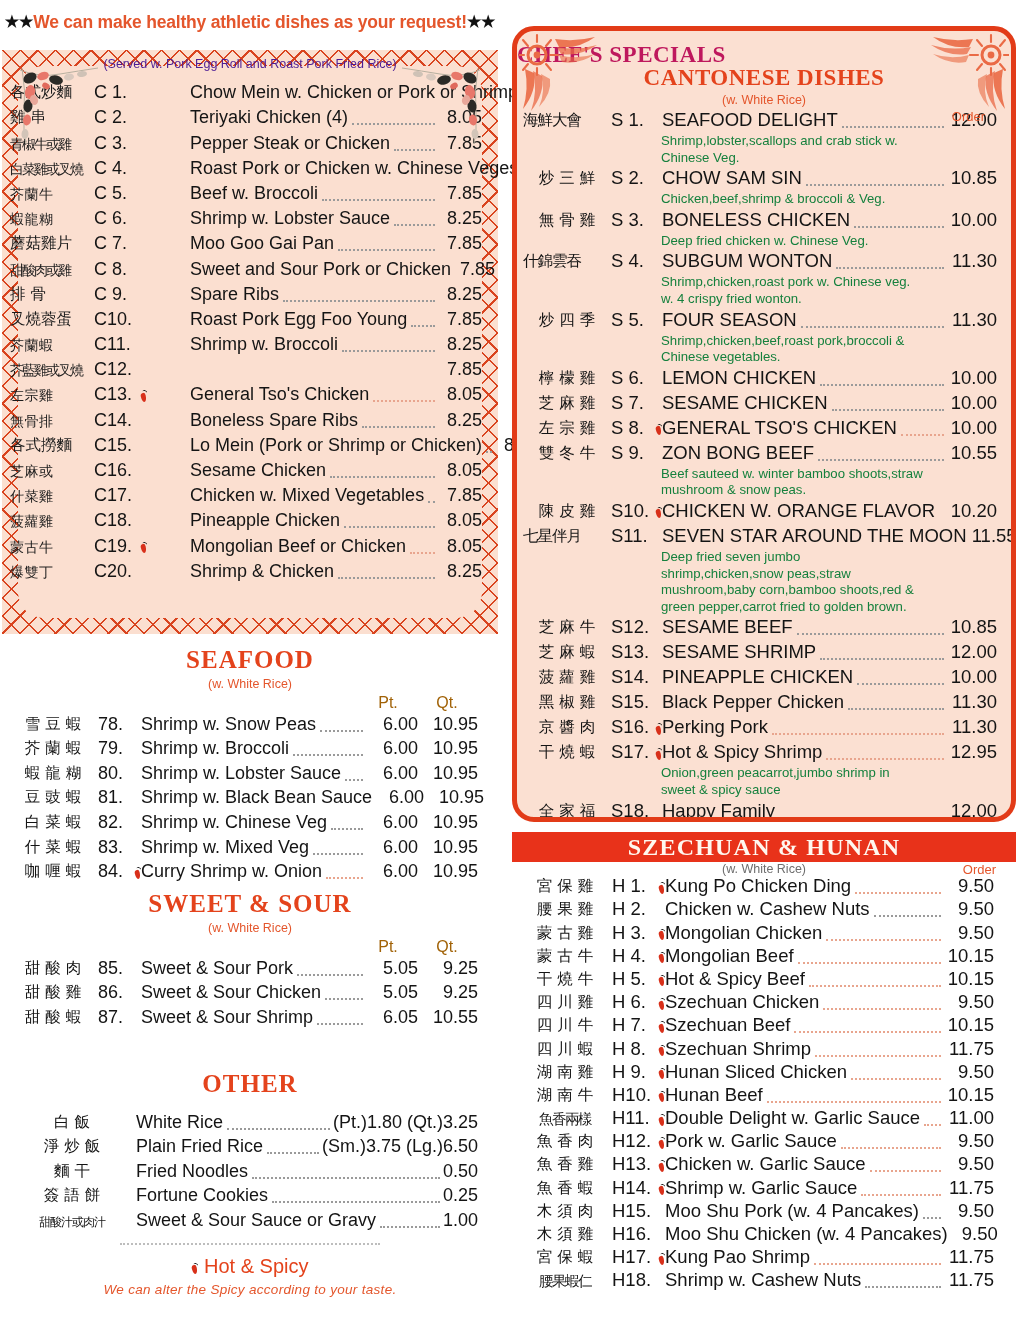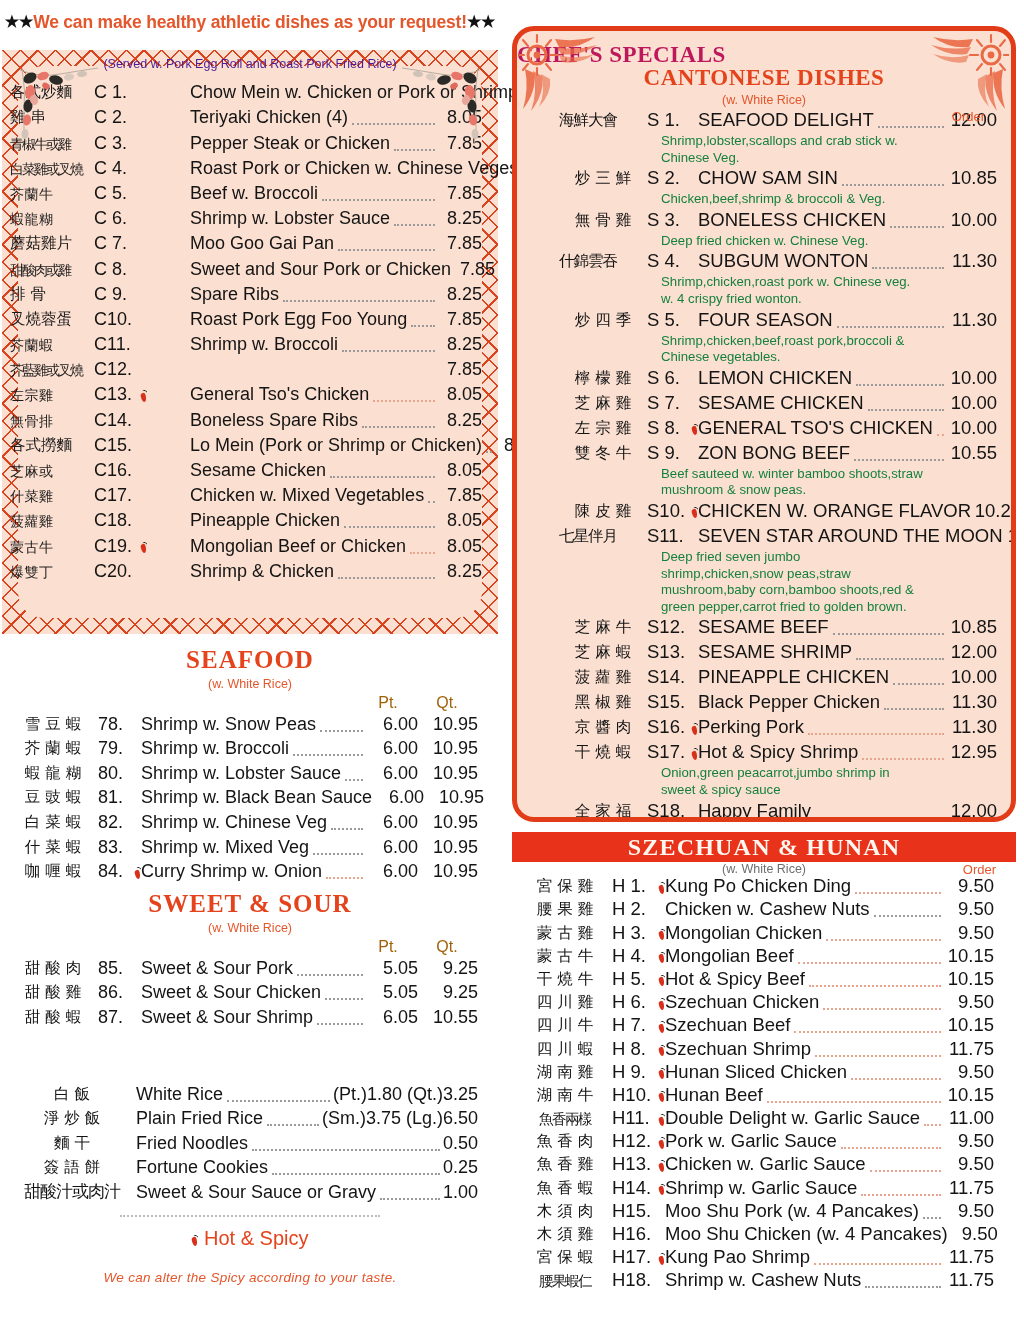--- a/index.html
+++ b/index.html
@@ -123,32 +123,32 @@
     font-family:"DejaVu Sans",sans-serif;font-size:15.5px;padding-bottom:2px;}
   .row2 .num{width:36px;flex:0 0 36px;padding-bottom:2px;white-space:nowrap;}
   .row2 .pep{width:7px;flex:0 0 7px;padding-bottom:2px;}
   .row2 .name{padding-bottom:2px;white-space:nowrap;}
   .row2 .p1{width:52px;flex:0 0 52px;text-align:right;padding-bottom:2px;}
   .row2 .p2{width:60px;flex:0 0 60px;text-align:right;padding-bottom:2px;}
 
   .row3{display:flex;align-items:flex-end;height:24.5px;padding:0 22px 0 8px;font-size:18px;color:#141414;}
   .row3 .cnc{width:128px;flex:0 0 128px;display:flex;justify-content:space-around;
     font-family:"DejaVu Sans",sans-serif;font-size:15.5px;padding-bottom:2px;}
-  .row3 .cnc.sm{font-size:17px;letter-spacing:-1px;justify-content:center;}
+  .row3 .cnc.sm{font-size:12px;letter-spacing:-1px;justify-content:center;}
   .row3 .name{padding-bottom:2px;white-space:nowrap;}
   .row3 .price{padding-bottom:2px;text-align:right;white-space:nowrap;}
 
   .divider-dots{
     width:260px;margin:9px auto 0;border-bottom:2px dotted #bdbdbd;height:1px;
   }
   .hotspicy{
     text-align:center;color:#e4431c;font-size:20px;margin-top:10px;
   }
   .altnote{
-    text-align:center;color:#e4562c;font-size:13.5px;font-style:italic;margin-top:20px;
+    text-align:center;color:#e4562c;font-size:13.5px;font-style:italic;margin-top:4px;
     letter-spacing:.3px;
   }
 
   
   #right{position:absolute;left:504px;top:0;width:520px;height:1326px;}
 
   .spec-box{
     position:absolute;left:8px;top:26px;width:504px;height:796px;
     border:5px solid #e23b18;
     border-radius:22px;
@@ -162,21 +162,21 @@
 
   .spec-t1{text-align:left;font-family:"Liberation Serif",serif;font-weight:bold;
     color:#be185d;font-size:23px;letter-spacing:.5px;margin-top:11px;}
   .spec-t2{text-align:center;font-family:"Liberation Serif",serif;font-weight:bold;
     color:#e4431c;font-size:23px;letter-spacing:.5px;margin-top:-3px;}
   .spec-sub{text-align:center;font-size:12.5px;color:#e4562c;margin-top:2px;}
   .order-lbl{position:absolute;right:26px;font-size:13px;color:#e4562c;}
 
   .srow{
     display:flex;align-items:flex-end;height:25px;padding:0 14px 0 6px;
-    font-size:18.5px;color:#141414;margin-left:36px;
+    font-size:18.5px;color:#141414;
   }
   .srow .cnc{width:88px;flex:0 0 88px;display:flex;justify-content:space-around;
     font-family:"DejaVu Sans",sans-serif;font-size:15.5px;padding-bottom:2px;}
   .srow .cnc.tight{justify-content:space-between;letter-spacing:-1px;}
   .srow .code{width:44px;flex:0 0 44px;padding-bottom:2px;white-space:nowrap;}
   .srow .pep{width:7px;flex:0 0 7px;padding-bottom:2px;}
   .srow .name{padding-bottom:2px;white-space:nowrap;}
   .srow .price{padding-bottom:2px;text-align:right;min-width:50px;white-space:nowrap;}
   .sdesc{
     font-size:13.2px;color:#15803d;line-height:16.6px;
@@ -528,20 +528,21 @@
             <span class="pep"></span>
             <span class="name">Sweet &amp; Sour Shrimp</span>
             <span class="dots"></span>
             <span class="p1">6.05</span>
             <span class="p2">10.55</span>
           </div>
         </div>
     </div>
 
     <div class="blk" id="other-block" style="top:1070px;">
+      <div class="head">OTHER</div>
       <div id="other-rows" style="margin-top:12px;">
           <div class="row3">
             <span class="cnc">白 飯</span>
             <span class="name">White Rice</span>
             <span class="dots"></span>
             <span class="price">(Pt.)1.80 (Qt.)3.25</span>
           </div>
           <div class="row3">
             <span class="cnc">淨 炒 飯</span>
             <span class="name">Plain Fried Rice</span>

